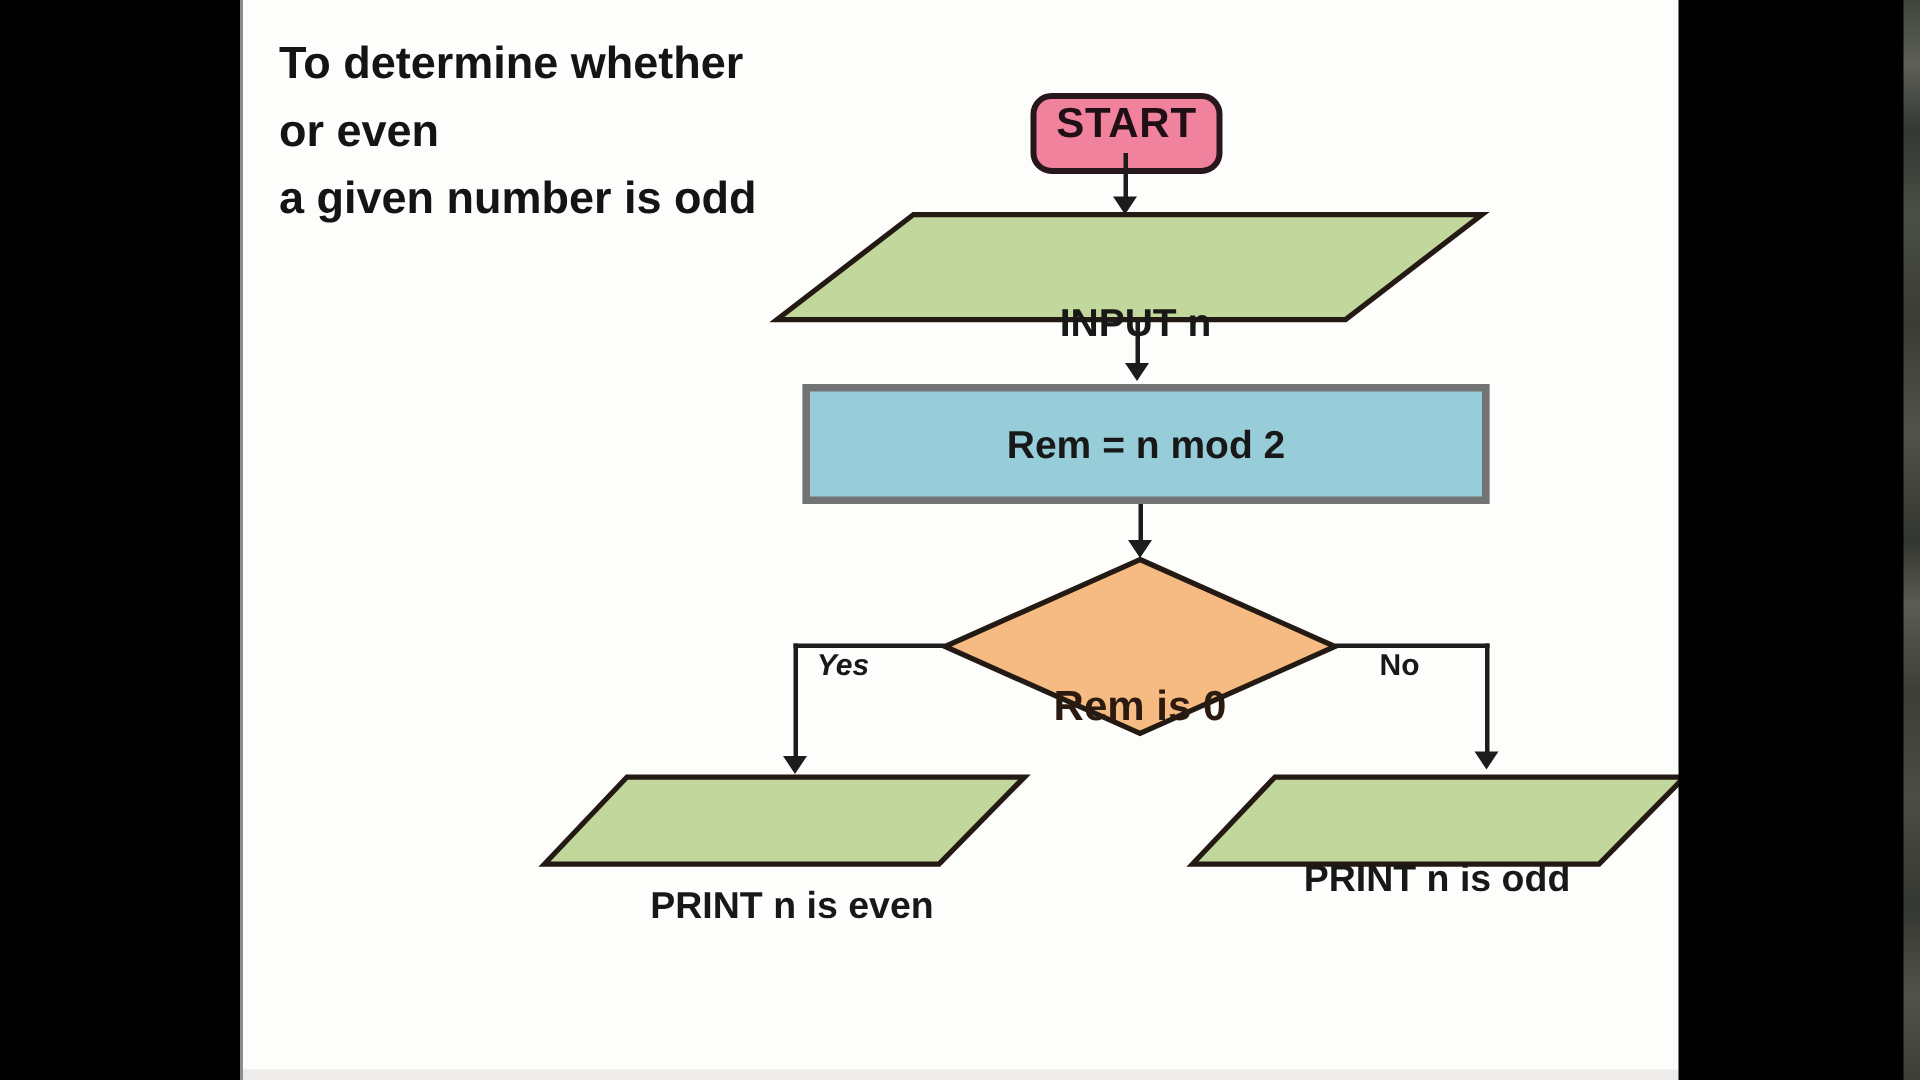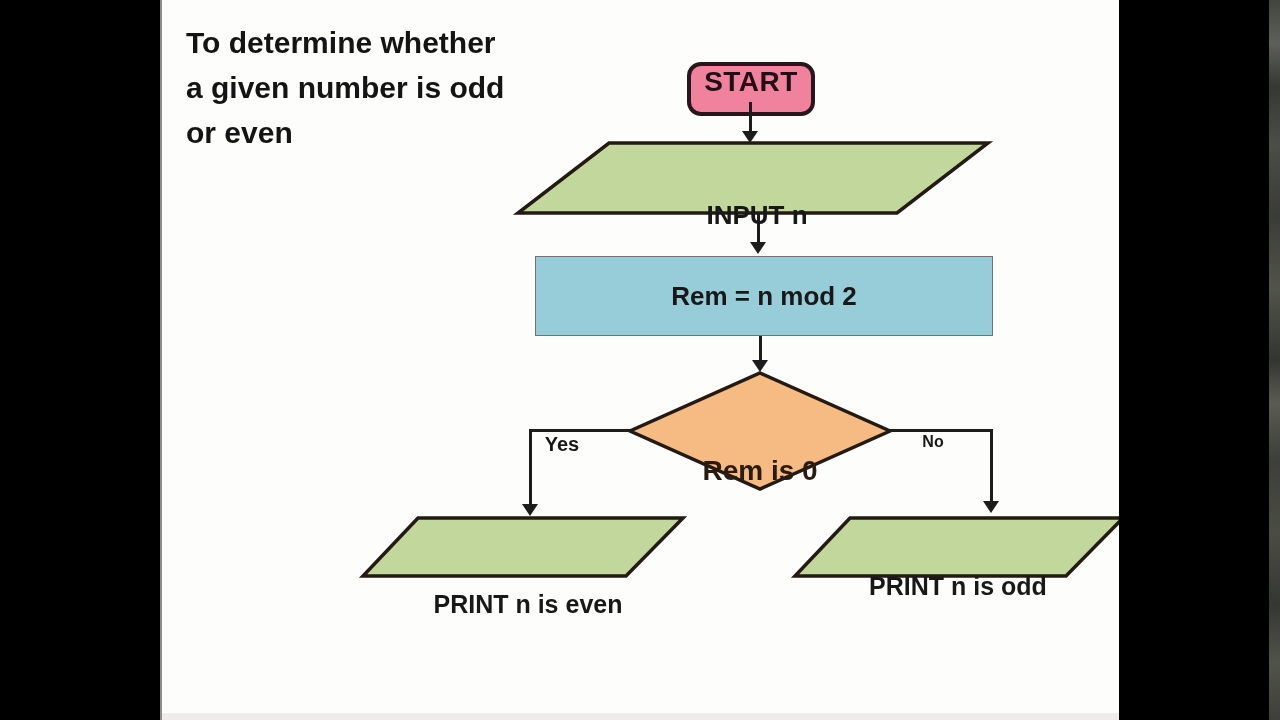--- a/index.html
+++ b/index.html
@@ -28,32 +28,32 @@
   .poly-orange{fill:var(--c-orange,#f6bb82);}
   .start-node{
     position:absolute;left:687px;top:62px;width:128px;height:54px;z-index:2;
     background:var(--c-pink,#f0829d);
     border:4px solid #27161c;border-radius:14px;box-sizing:border-box;
     display:flex;align-items:flex-start;justify-content:center;
   }
   .process-node{
     position:absolute;left:535px;top:256px;width:458px;height:80px;z-index:2;
     background:var(--c-blue,#96cdd9);
-    border:1px solid #737373;box-sizing:border-box;
+    border:5px solid #737373;box-sizing:border-box;
     display:flex;align-items:center;justify-content:center;
   }
   
   .node-label{font-weight:bold;color:#181818;}
   .lbl{position:absolute;z-index:3;font-weight:bold;color:#181818;text-align:center;margin-top:39px;}
   .lbl-start{font-size:28px;letter-spacing:.5px;color:#201016;}
   .lbl-input{left:597px;top:161px;width:320px;font-size:26px;}
   .lbl-process{font-size:26px;}
   .lbl-decision{left:660px;top:416px;width:200px;font-size:28px;color:#2b1a10;}
-  .lbl-yes{left:537px;top:394px;width:50px;font-size:20px;}
-  .lbl-no{left:910px;top:394px;width:46px;font-size:16px;}
+  .lbl-yes{left:537px;top:394px;width:50px;font-size:20px;font-style:italic;}
+  .lbl-no{left:910px;top:394px;width:46px;font-size:20px;}
   .lbl-even{left:388px;top:551px;width:280px;font-size:25px;}
   .lbl-odd{left:818px;top:533px;width:280px;font-size:25px;}
   
   .cline{position:absolute;background:var(--c-line,#1c1c1c);z-index:2;}
   .ahead{
     position:absolute;width:0;height:0;z-index:2;
     border-left:8px solid transparent;border-right:8px solid transparent;
     border-top:12px solid var(--c-line,#1c1c1c);
   }
   
@@ -72,22 +72,22 @@
 </head>
 <body>
 
 <div class="stage">
 
   <div class="slide"></div>
   <div class="bottom-strip"></div>
 
   <div class="title">
     <div>To determine whether</div>
+    <div>or even</div>
     <div>a given number is odd</div>
-    <div>or even</div>
   </div>
 
   <div class="start-node">
     <span class="node-label lbl-start">START</span>
   </div>
 
   <div class="cline" style="left:749px;top:102px;width:3px;height:30px"></div>
   <div class="ahead" style="left:742px;top:131px"></div>
 
   <svg class="shape-svg" style="left:516px;top:141px" width="475" height="74">

